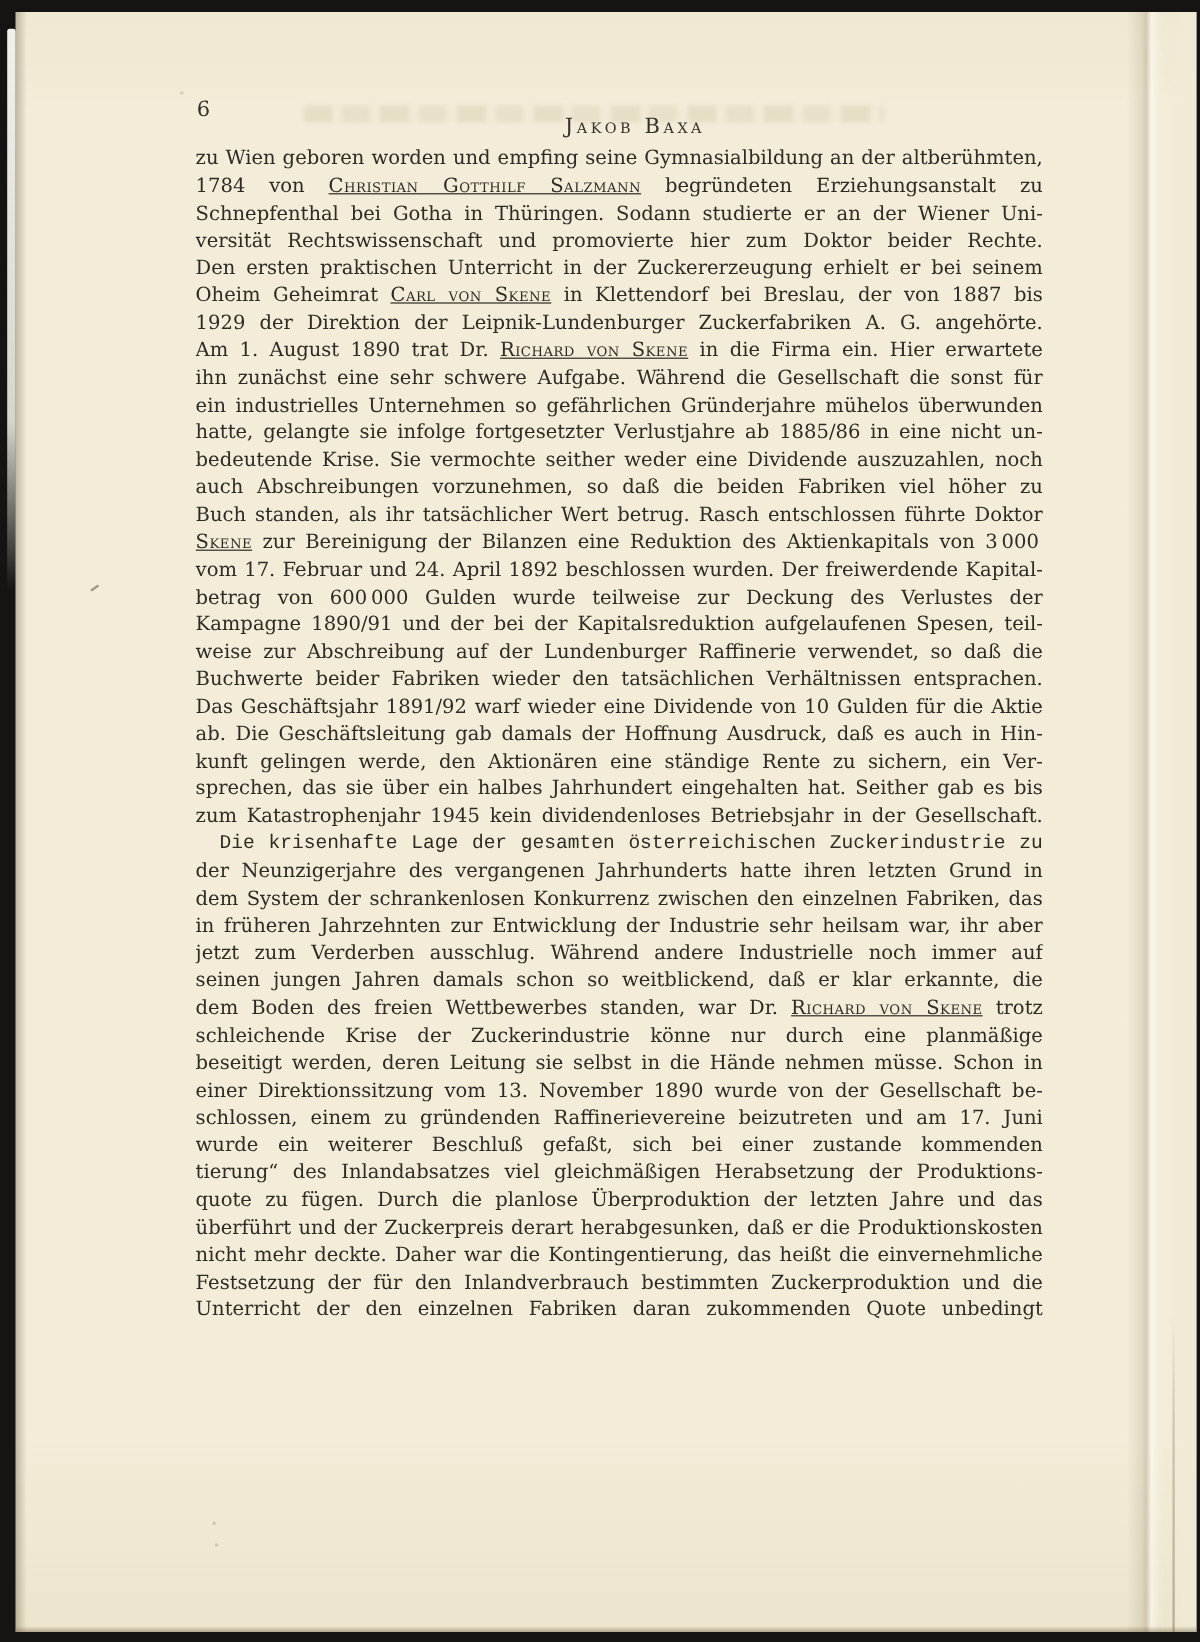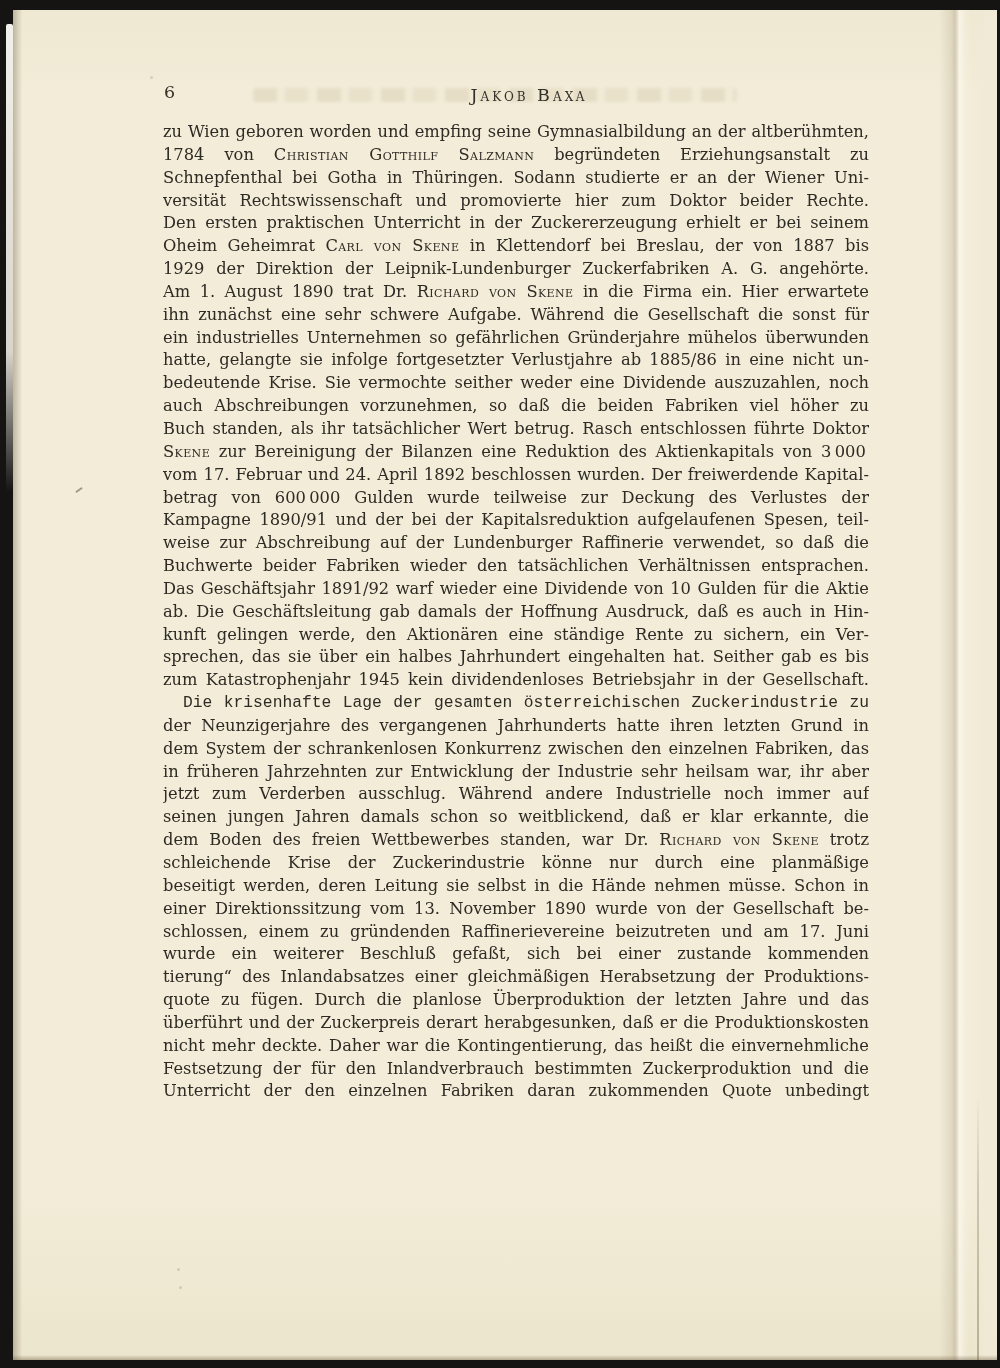--- a/index.html
+++ b/index.html
@@ -58,36 +58,36 @@
       rgba(168,146,104,0.38) 0 24px, rgba(168,146,104,0.05) 24px 32px,
       rgba(168,146,104,0.30) 32px 55px, rgba(168,146,104,0.04) 55px 64px);
   }
 
   .header {
     position: absolute; left: 150px; top: 71px; width: 706px; height: 26px;
     font-size: 17.5px; color: #34302a; z-index: 2;
   }
   .pagenum { position: absolute; left: 1px; top: 1px; letter-spacing: 0.5px; }
   .runhead {
-    position: absolute; left: 0; right: 0; top: 4px; text-align: center;
+    position: absolute; left: 0; right: 0; top: 15px; text-align: center;
     font-variant: small-caps; letter-spacing: 3px;
     transform: translateX(13px); color: #34302a;
   }
 
   .textblock {
     position: absolute; left: 150px; top: 111px; width: 706px;
     font-size: 16.3px; line-height: 22.85px; color: #2e2b25;
     z-index: 2; word-spacing: 0.5px;
   }
   .line {
     text-align: justify; text-align-last: justify; text-justify: inter-word;
     height: 22.85px; overflow: hidden; white-space: normal;
   }
   .line.indent { text-indent: 20px; font-family: Liberation Mono, monospace; }
-  .sc { font-variant: small-caps; letter-spacing: 0.4px; }
+  .sc { font-variant: small-caps; letter-spacing: 0.4px; text-decoration: underline; }
 
   .speck { position: absolute; background: rgba(95,85,63,0.55); border-radius: 50%; z-index: 2; }
   .sp1 { left: 62px; top: 479px; width: 8px; height: 2px; transform: rotate(-35deg); border-radius: 2px; }
   .sp2 { left: 164px; top: 1258px; width: 3px; height: 3px; opacity: 0.38; }
   .sp3 { left: 166px; top: 1276px; width: 3px; height: 3px; opacity: 0.38; }
   .sp4 { left: 137px; top: 66px;  width: 3px; height: 3px; opacity: 0.35; }
 </style>
 </head>
 <body>
 
@@ -139,21 +139,21 @@
           <div class="line">dem System der schrankenlosen Konkurrenz zwischen den einzelnen Fabriken, das</div>
           <div class="line">in früheren Jahrzehnten zur Entwicklung der Industrie sehr heilsam war, ihr aber</div>
           <div class="line">jetzt zum Verderben ausschlug. Während andere Industrielle noch immer auf</div>
           <div class="line">seinen jungen Jahren damals schon so weitblickend, daß er klar erkannte, die</div>
           <div class="line">dem Boden des freien Wettbewerbes standen, war Dr. <span class="sc">Richard von Skene</span> trotz</div>
           <div class="line">schleichende Krise der Zuckerindustrie könne nur durch eine planmäßige Wirtschaft</div>
           <div class="line">beseitigt werden, deren Leitung sie selbst in die Hände nehmen müsse. Schon in</div>
           <div class="line">einer Direktionssitzung vom 13. November 1890 wurde von der Gesellschaft be-</div>
           <div class="line">schlossen, einem zu gründenden Raffinerievereine beizutreten und am 17. Juni 1891</div>
           <div class="line">wurde ein weiterer Beschluß gefaßt, sich bei einer zustande kommenden „Kontingen-</div>
-          <div class="line">tierung“ des Inlandabsatzes einer gleichmäßigen Herabsetzung der Produktions-</div>
+          <div class="line">tierung“ des Inlandabsatzes viel gleichmäßigen Herabsetzung der Produktions-</div>
           <div class="line">quote zu fügen. Durch die planlose Überproduktion der letzten Jahre und das</div>
           <div class="line">überführt und der Zuckerpreis derart herabgesunken, daß er die Produktionskosten</div>
           <div class="line">nicht mehr deckte. Daher war die Kontingentierung, das heißt die einvernehmliche</div>
           <div class="line">Festsetzung der für den Inlandverbrauch bestimmten Zuckerproduktion und die</div>
           <div class="line">Unterricht der den einzelnen Fabriken daran zukommenden Quote unbedingt</div>
         </div>
       </div>
 
     <div class="speck sp1"></div>
     <div class="speck sp2"></div>

